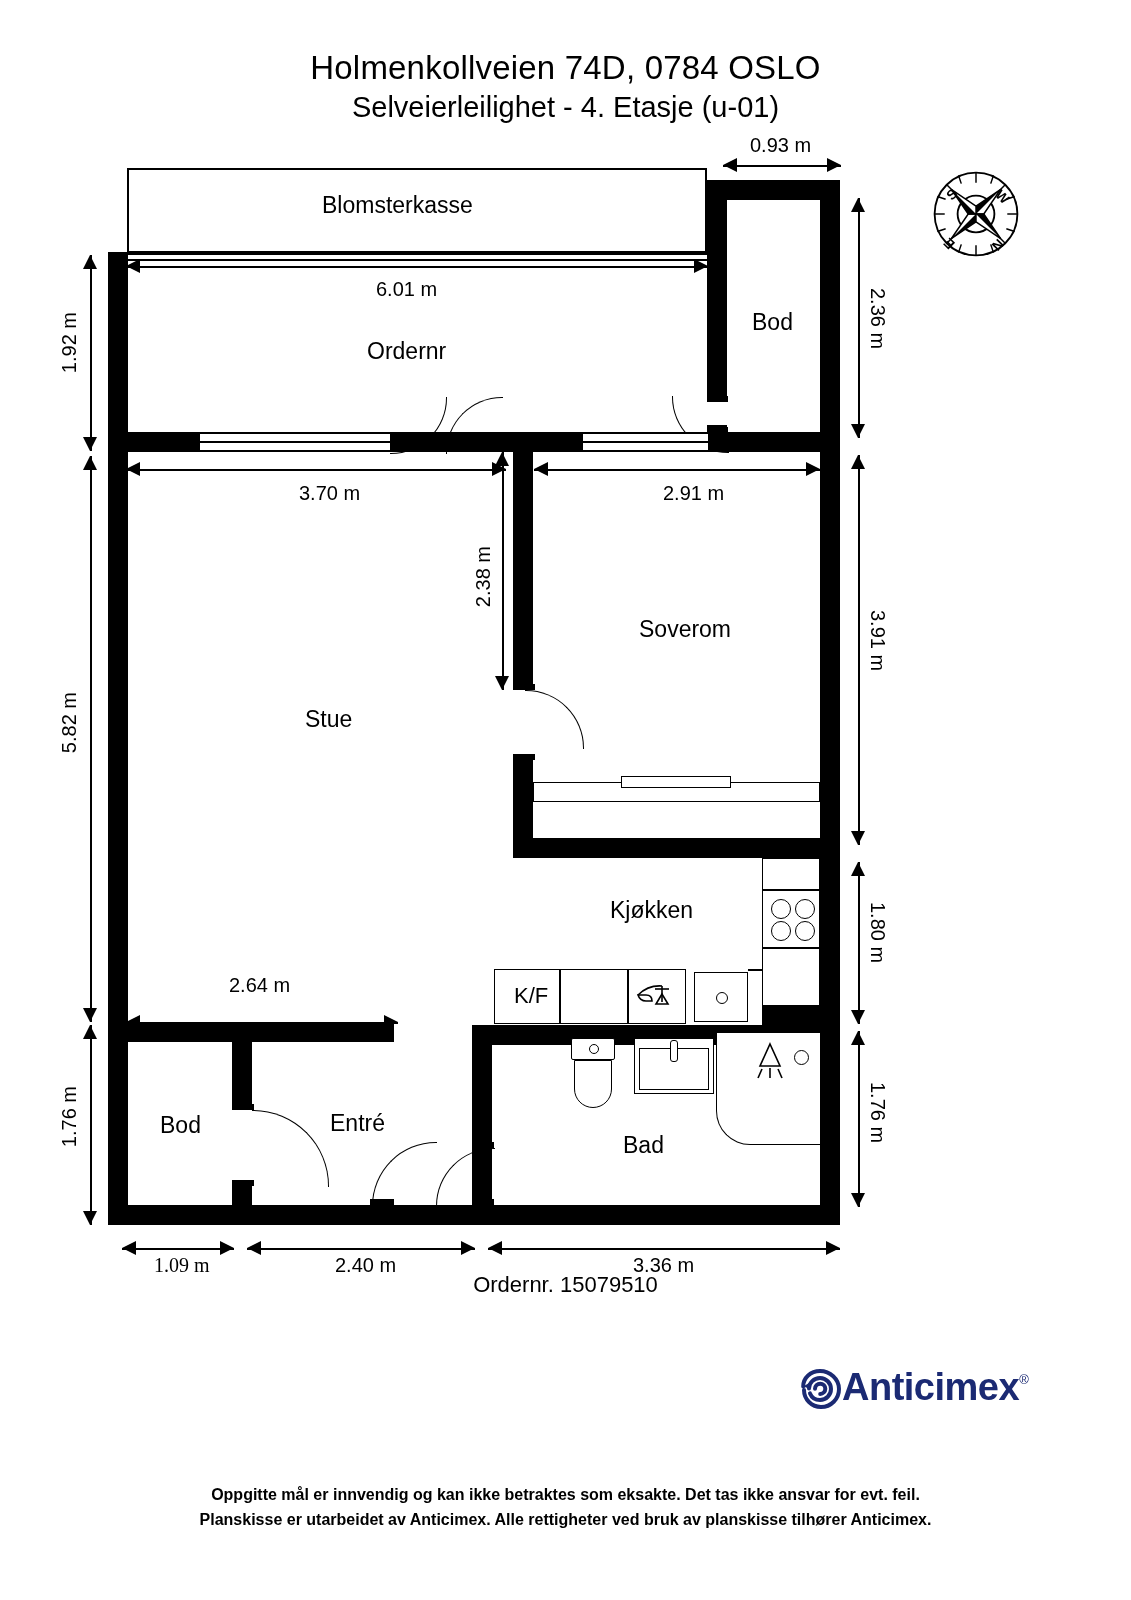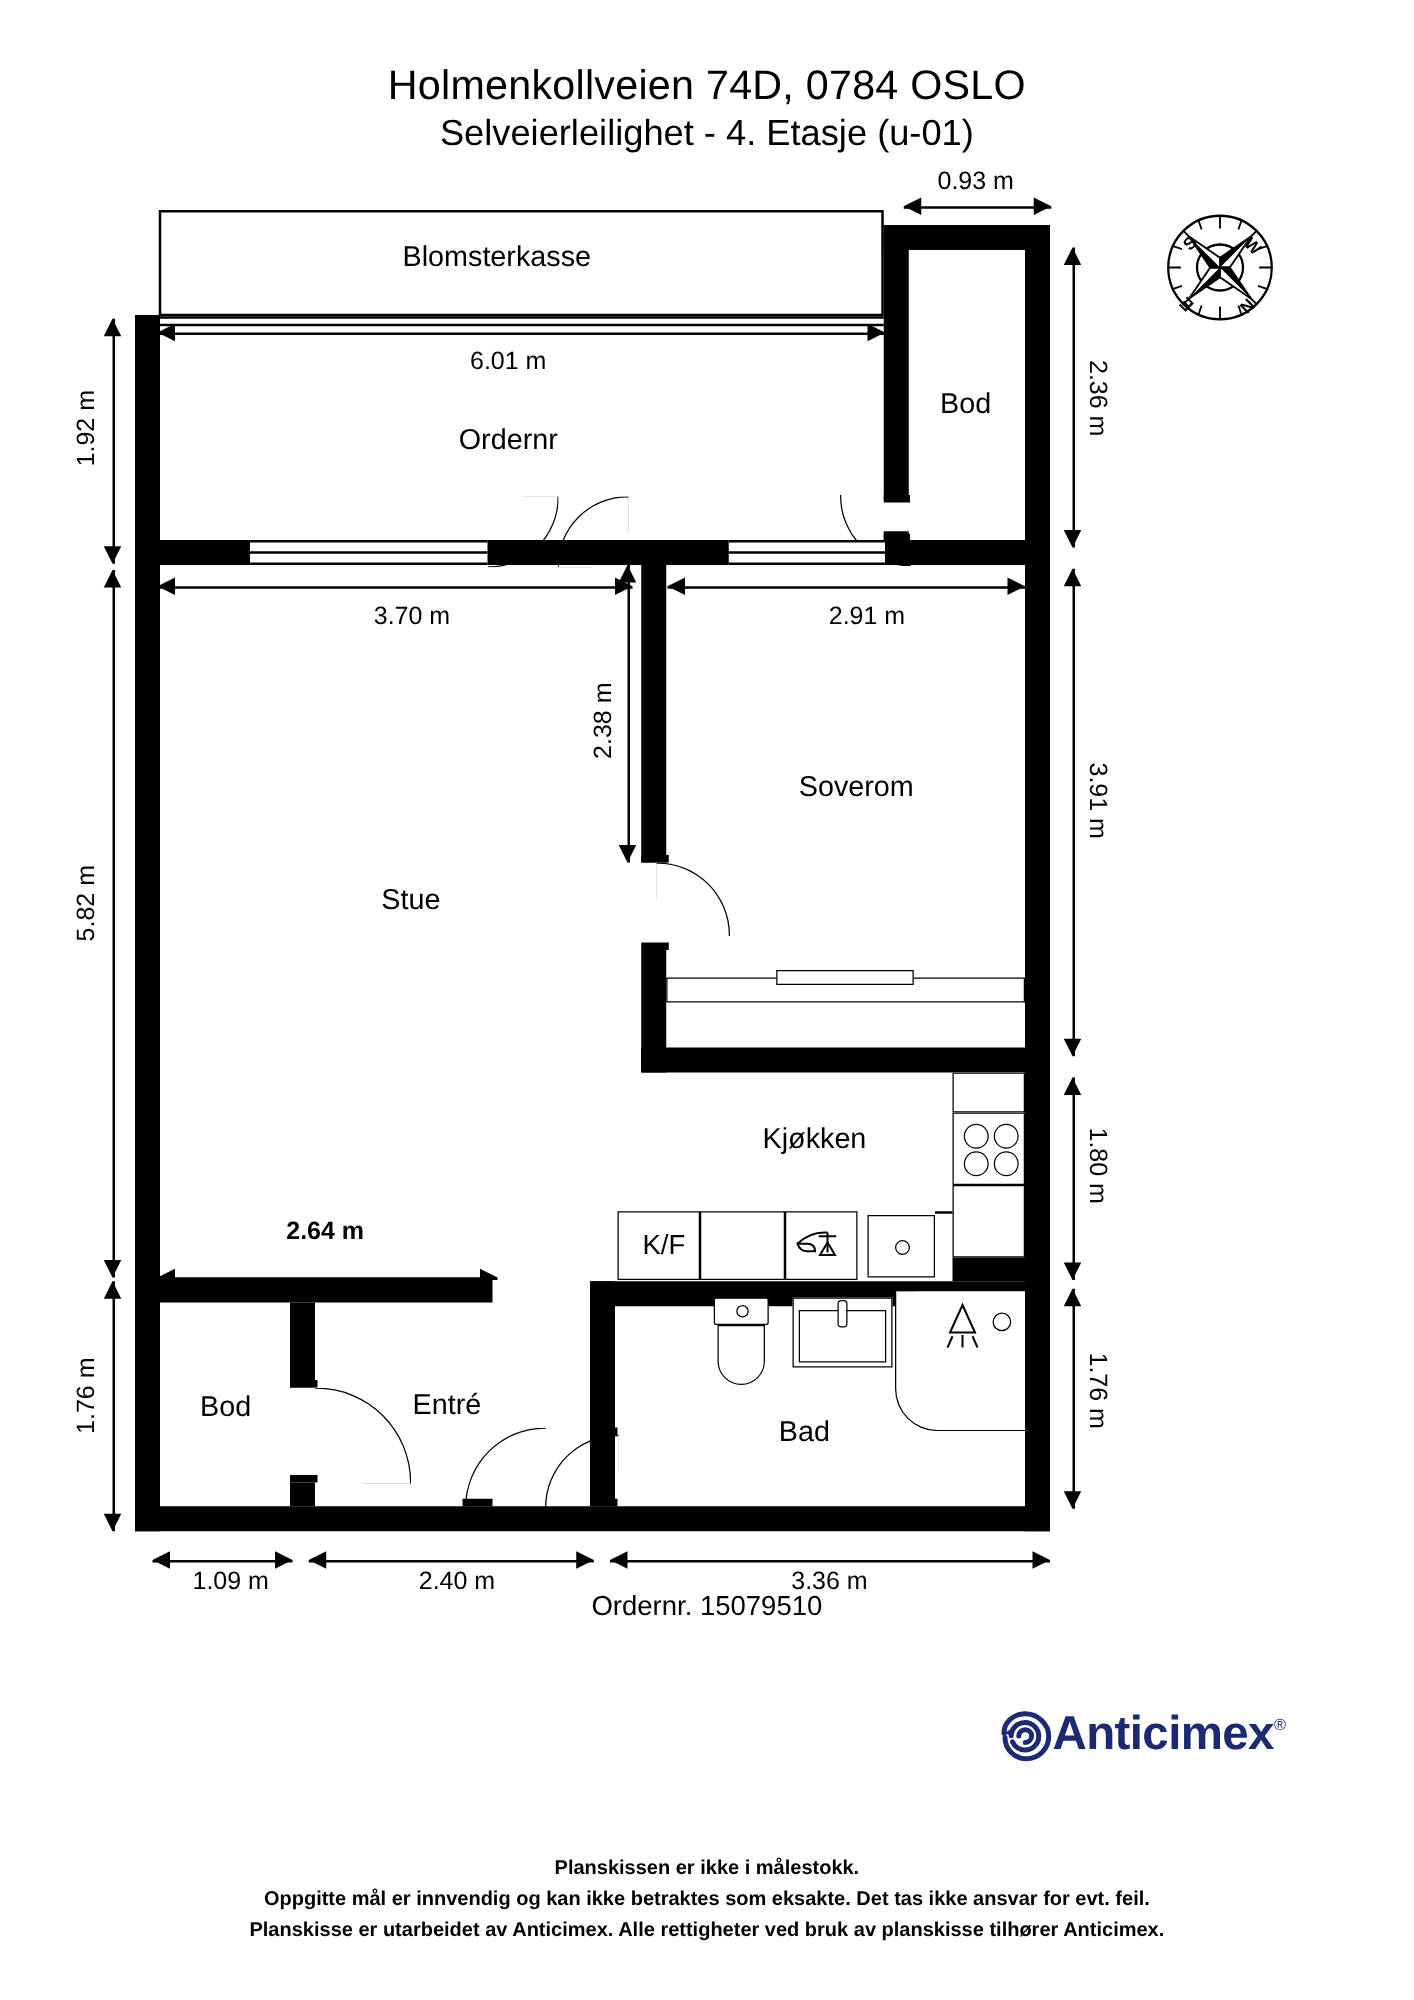--- a/index.html
+++ b/index.html
@@ -308,28 +308,28 @@
       <div class="av up"></div>
       <div class="av down"></div>
   </div>
   <div class="dlab vr" style="left:472px;top:542px;">2.38 m</div>
 
   <div class="dim" style="left:126px;top:1012px;width:272px;height:20px;">
     <div class="bar-h"></div>
       <div class="ah left"></div>
       <div class="ah right"></div>
   </div>
-  <div class="dlab" style="left:225px;top:974px;font-weight:bold;">2.64 m</div>
+  <div class="dlab" style="left:225px;top:974px;">2.64 m</div>
 
   <div class="dim" style="left:122px;top:1238px;width:112px;height:20px;">
     <div class="bar-h"></div>
       <div class="ah left"></div>
       <div class="ah right"></div>
   </div>
-  <div class="dlab" style="left:150px;top:1254px;">1.09 m</div>
+  <div class="dlab" style="left:150px;top:1254px;font-family:Liberation Serif, serif;">1.09 m</div>
 
   <div class="dim" style="left:247px;top:1238px;width:228px;height:20px;">
     <div class="bar-h"></div>
       <div class="ah left"></div>
       <div class="ah right"></div>
   </div>
   <div class="dlab" style="left:331px;top:1254px;">2.40 m</div>
 
   <div class="dim" style="left:488px;top:1238px;width:352px;height:20px;">
     <div class="bar-h"></div>
@@ -346,18 +346,17 @@
       <path d="M3.2 18.5 C3.2 9.9 10.6 3 20 3 C30 3 39 11 39 21 C39 31 31 39 21 39 C11.6 39 4 31.4 4 22" fill="none" stroke="#1b2a73" stroke-width="4" stroke-linecap="round"></path>
       <path d="M9 20.5 C9 14.7 13.9 10 20 10 C26.1 10 31 14.9 31 21 C31 27.1 26.1 32 20 32 C15.5 32 11.6 29.3 10 25.4" fill="none" stroke="#1b2a73" stroke-width="4" stroke-linecap="round"></path>
       <path d="M15 20.8 C15 17.9 17.3 15.7 20.2 15.7 C23.1 15.7 25.3 18 25.3 20.8 C25.3 23.7 23 25.9 20.2 25.9" fill="none" stroke="#1b2a73" stroke-width="4" stroke-linecap="round"></path>
       <path d="M3.2 18.5 L14 12 L9 20.5 Z" fill="#1b2a73"></path>
     </svg>
     <span id="logo-text">Anticimex</span>
     <span id="logo-reg">®</span>
   </div>
 
   <div id="footer">
-    <div>Planskissen er ikke i målestokk.</div>
     <div>Oppgitte mål er innvendig og kan ikke betraktes som eksakte. Det tas ikke ansvar for evt. feil.</div>
     <div>Planskisse er utarbeidet av Anticimex. Alle rettigheter ved bruk av planskisse tilhører Anticimex.</div>
   </div>
 
 </div>
 
 </body></html>

